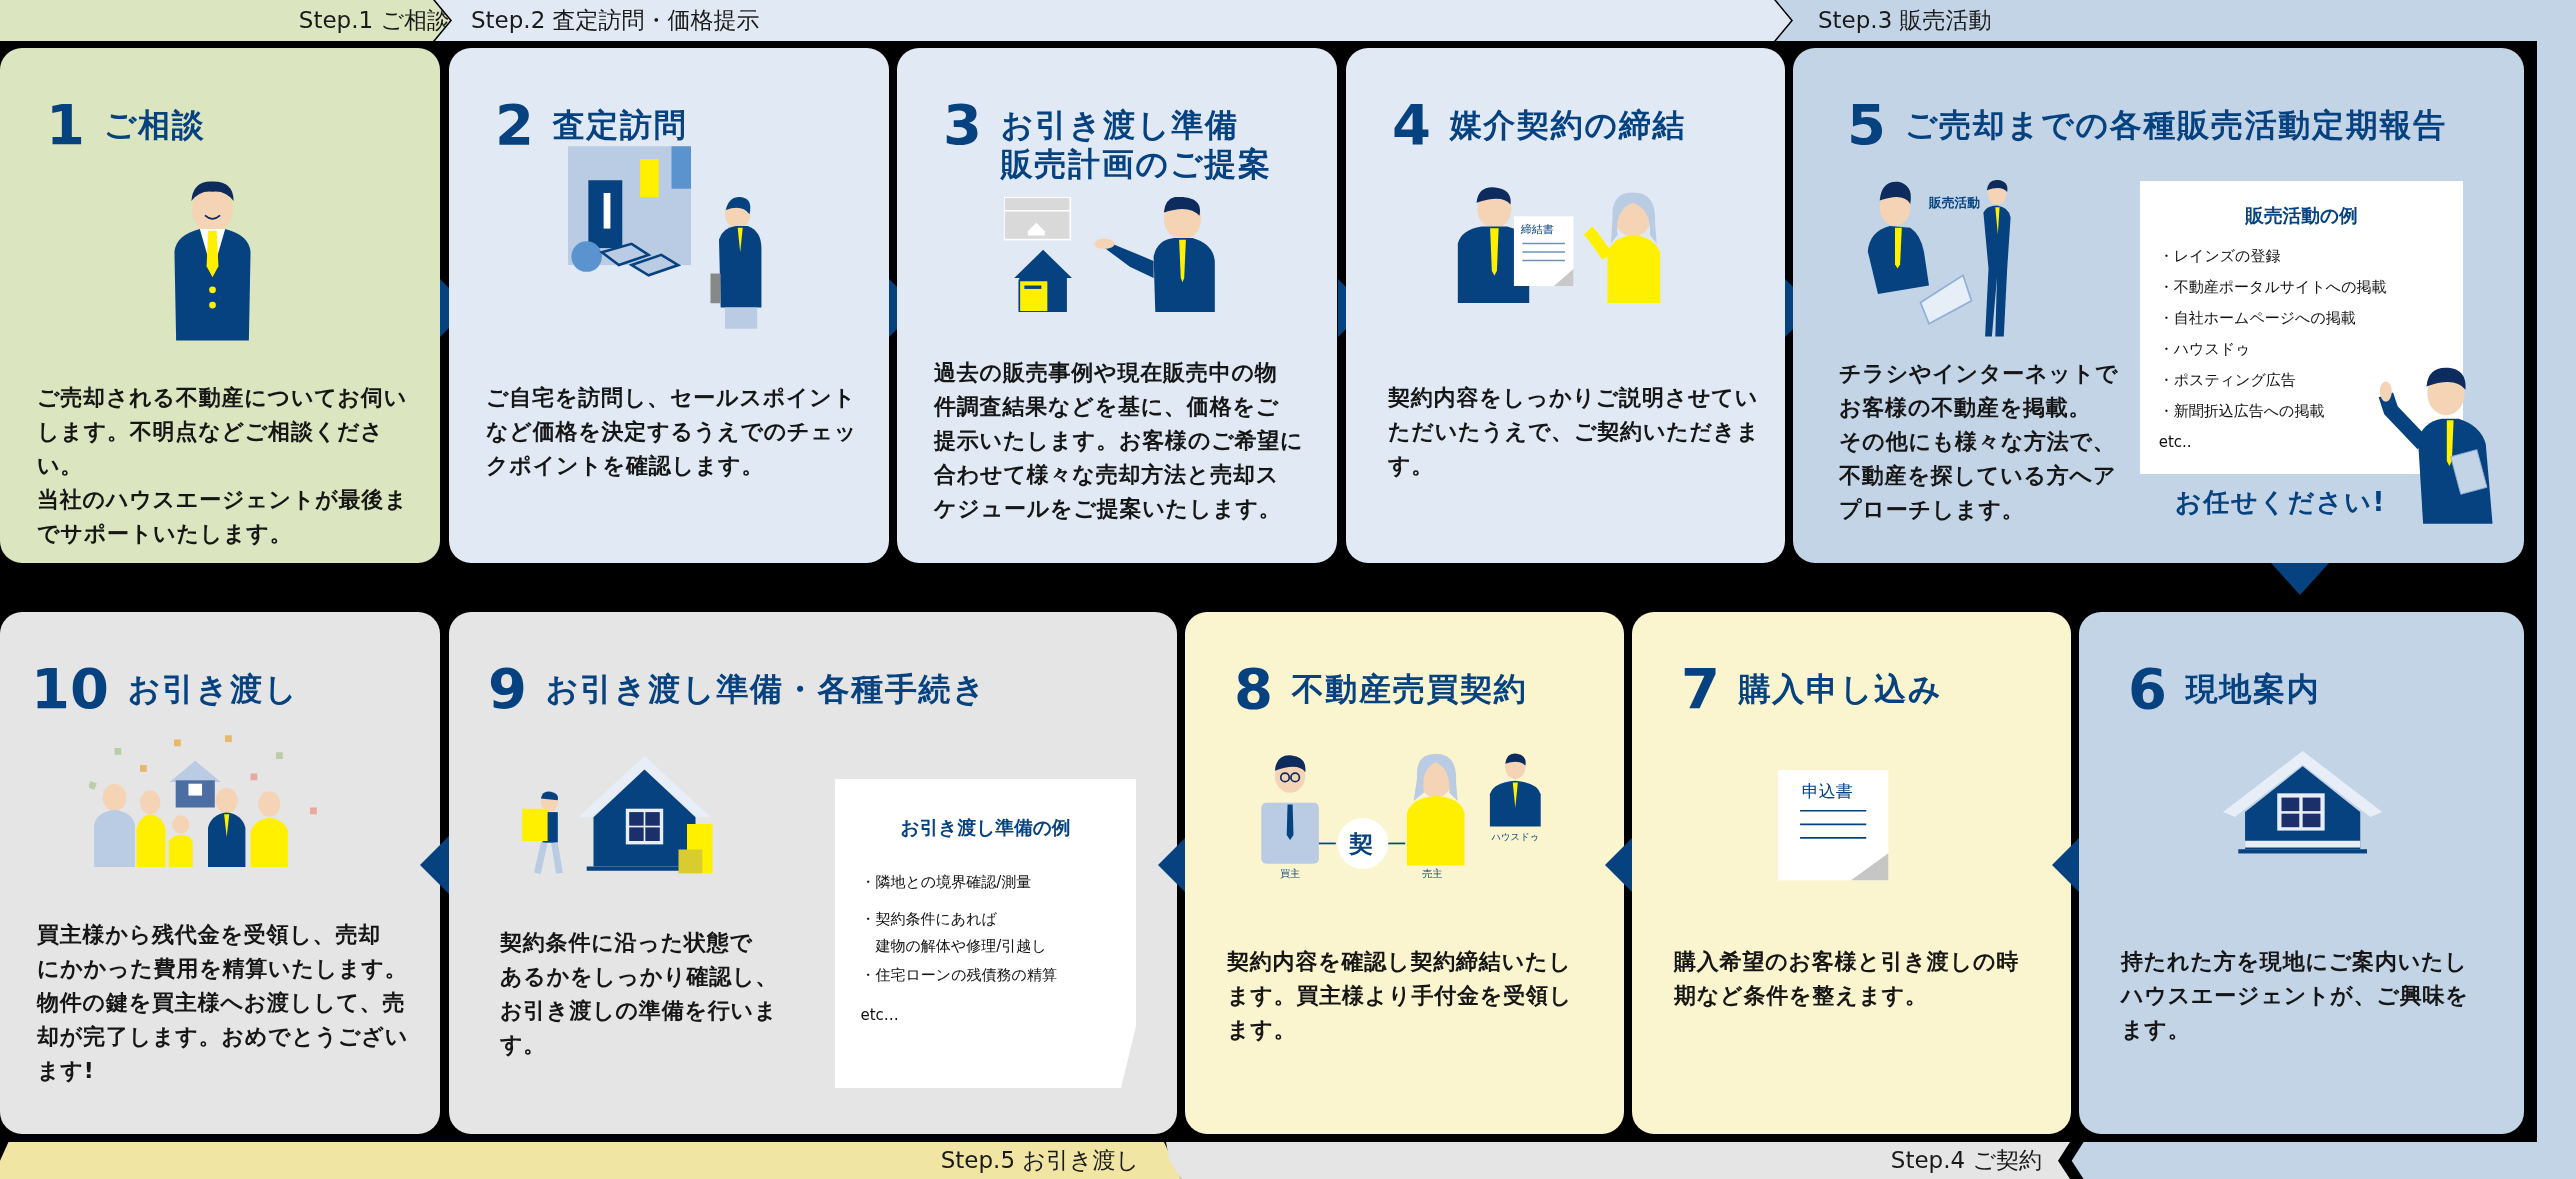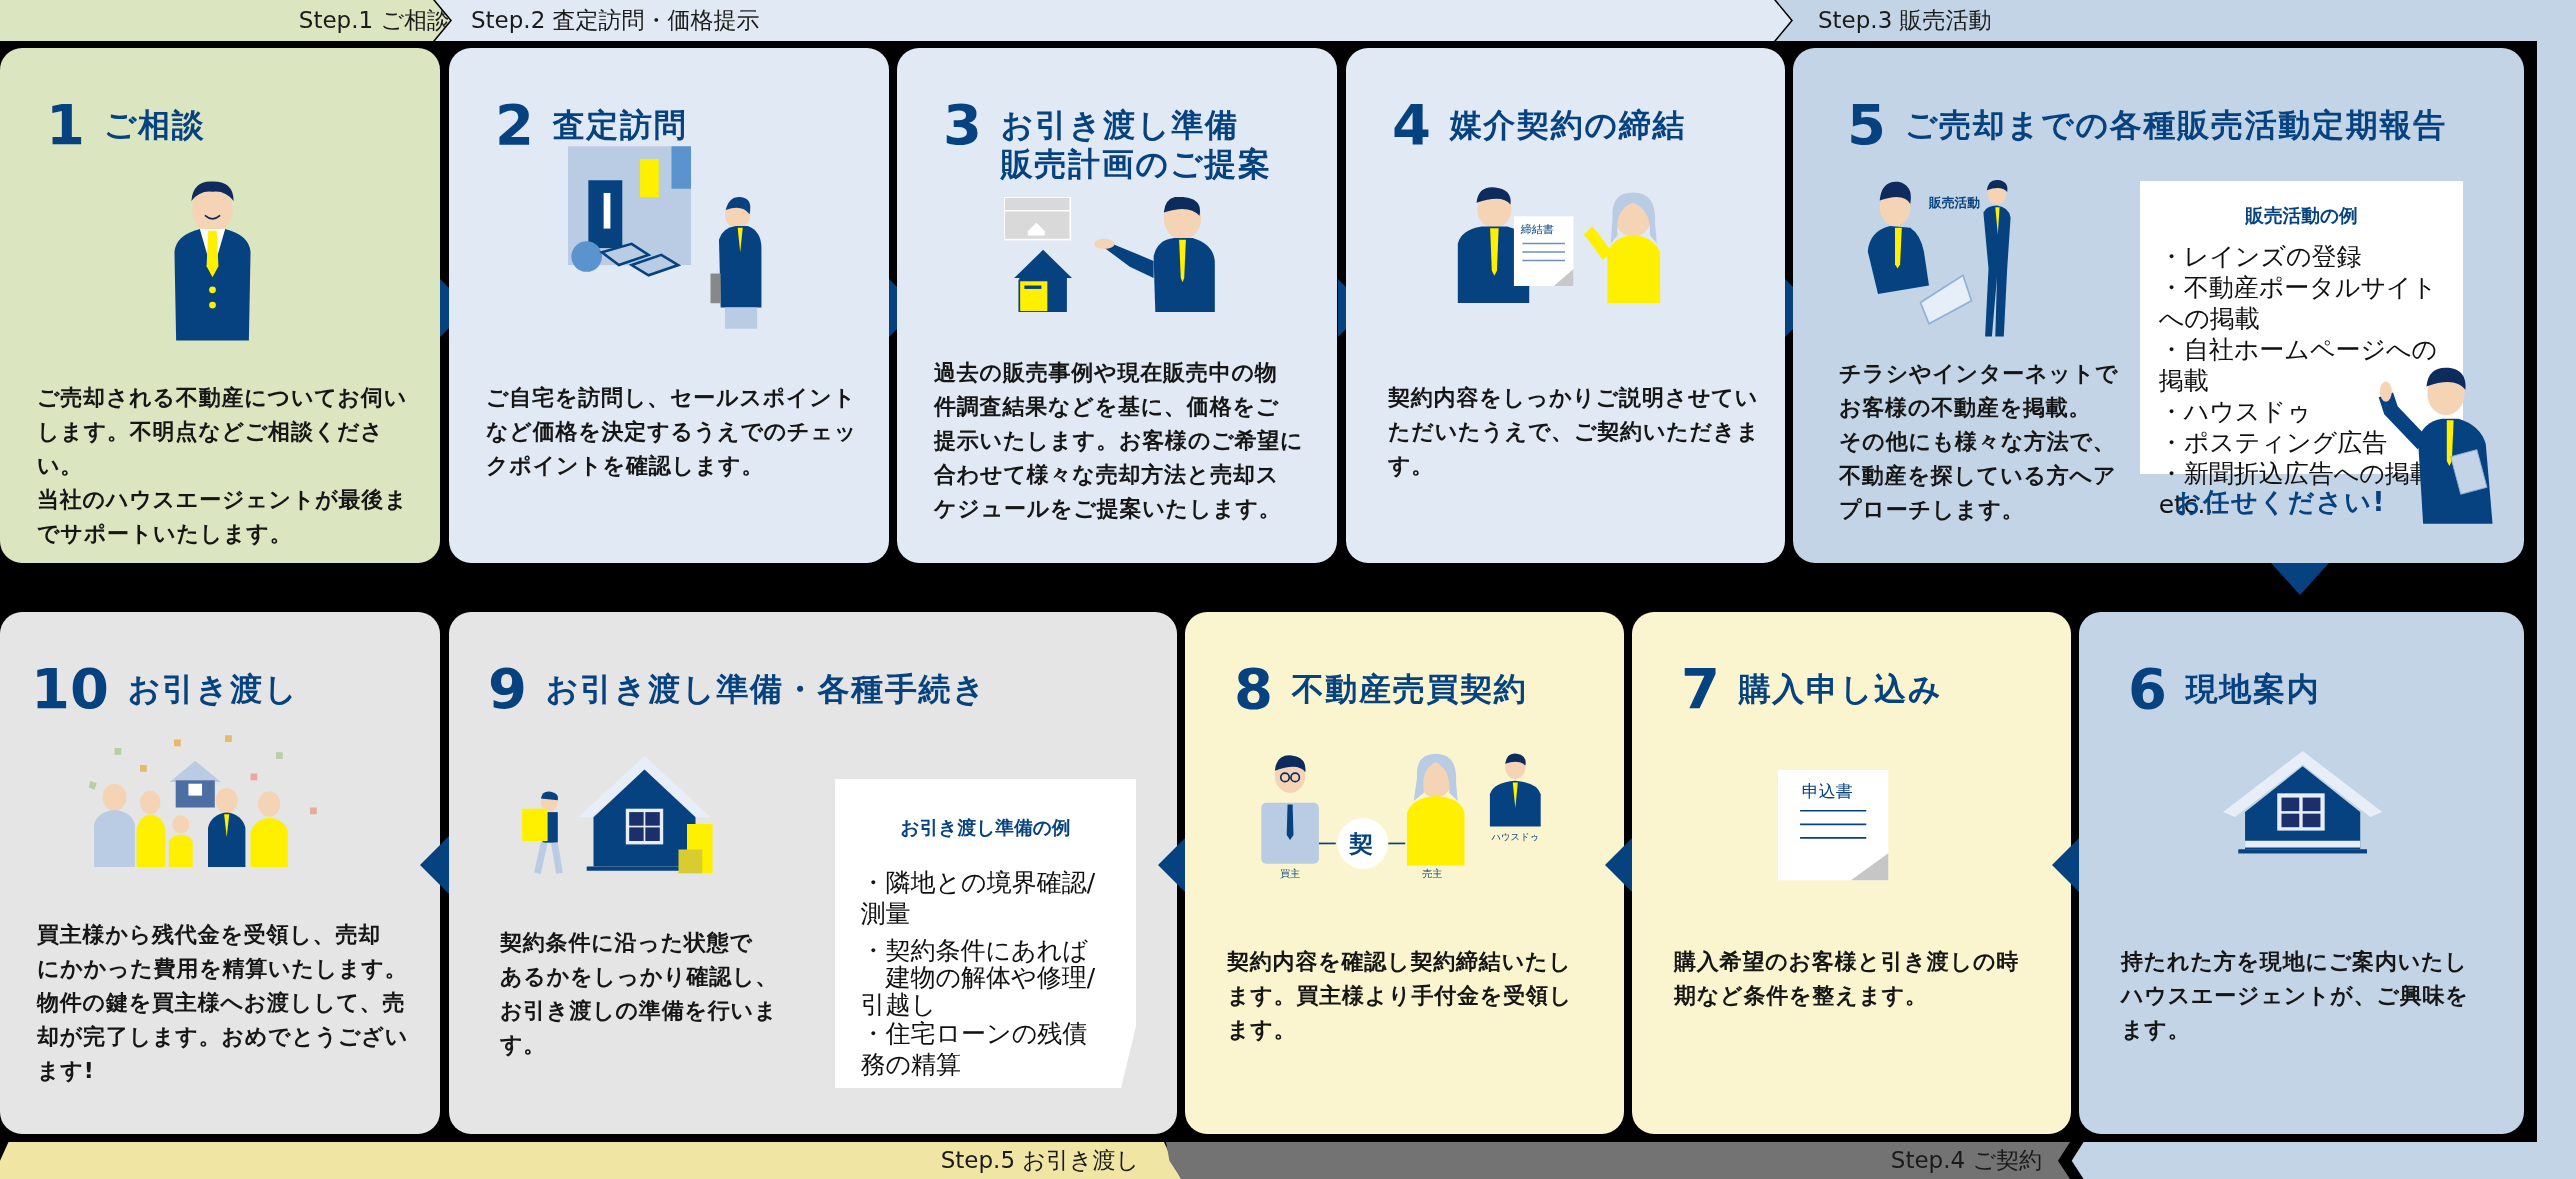--- a/index.html
+++ b/index.html
@@ -27,21 +27,21 @@
   .title .label { font-size: 32px; line-height: 39px; margin-top: 8.5px; letter-spacing: 1.7px; }
 
   .desc { position: absolute; font-size: 22px; line-height: 34px; font-weight: bold; color: #161616; letter-spacing: 0.8px; }
 
   .arrow-r { position: absolute; width: 0; height: 0; border-top: 29px solid transparent; border-bottom: 29px solid transparent; border-left: 29px solid #06427f; }
   .arrow-l { position: absolute; width: 0; height: 0; border-top: 29px solid transparent; border-bottom: 29px solid transparent; border-right: 29px solid #06427f; }
   .arrow-d { position: absolute; width: 0; height: 0; border-left: 29px solid transparent; border-right: 29px solid transparent; border-top: 32px solid #06427f; }
 
   .ex-box { position: absolute; background: #fff; padding: 20.4px 18.7px; }
   .ex-title { color: #06427f; font-weight: bold; font-size: 18.7px; text-align: center; margin-bottom: 12px; }
-  .ex-item { font-size: 25px; line-height: 31px; color: #111; }
+  .ex-item { font-size: 15px; line-height: 31px; color: #111; }
 
   .illus { position: absolute; }
 </style>
 </head>
 <body>
 
 <div class="band band-top" style="left:0;width:450px;background:#dbe5bf;clip-path:polygon(0 0,433px 0,450px 20.4px,433px 41px,0 41px);padding-left:18.7px;justify-content:flex-end;">
   <span>Step.1  ご相談</span>
 </div>
 <div class="band band-top" style="left:435px;width:1356px;background:#e1e9f4;clip-path:polygon(0 0,1339px 0,1356px 20.4px,1339px 41px,0 41px,17px 20.4px);padding-left:36px;">
@@ -365,17 +365,17 @@
   <div class="desc" style="left:42px;top:333px;width:374px;">
     <div>持たれた方を現地にご案内いたし</div>
     <div>ハウスエージェントが、ご興味を</div>
     <div>ます。</div>
   </div>
 </div>
 
 <div class="band band-bottom" style="left:0;width:1181px;background:#f0e5a3;clip-path:polygon(8.5px 0,1164px 0,1181px 37px,0 37px,0 18.7px);padding-right:42px;">
   <span>Step.5 お引き渡し</span>
 </div>
-<div class="band band-bottom" style="left:1166px;width:918px;background:#737373;clip-path:polygon(0 0,904px 0,892px 18.7px,904px 37px,15.3px 37px,3.4px 18.7px);padding-right:42px;">
+<div class="band band-bottom" style="left:1166px;width:918px;background:#e5e5e5;clip-path:polygon(0 0,904px 0,892px 18.7px,904px 37px,15.3px 37px,3.4px 18.7px);padding-right:42px;">
   <span>Step.4  ご契約</span>
 </div>
 <div class="band band-bottom" style="left:2070px;width:506px;background:#c3d4e6;clip-path:polygon(13.6px 0,506px 0,506px 37px,13.6px 37px,1.7px 18.7px);"></div>
 
 
 </body></html>

